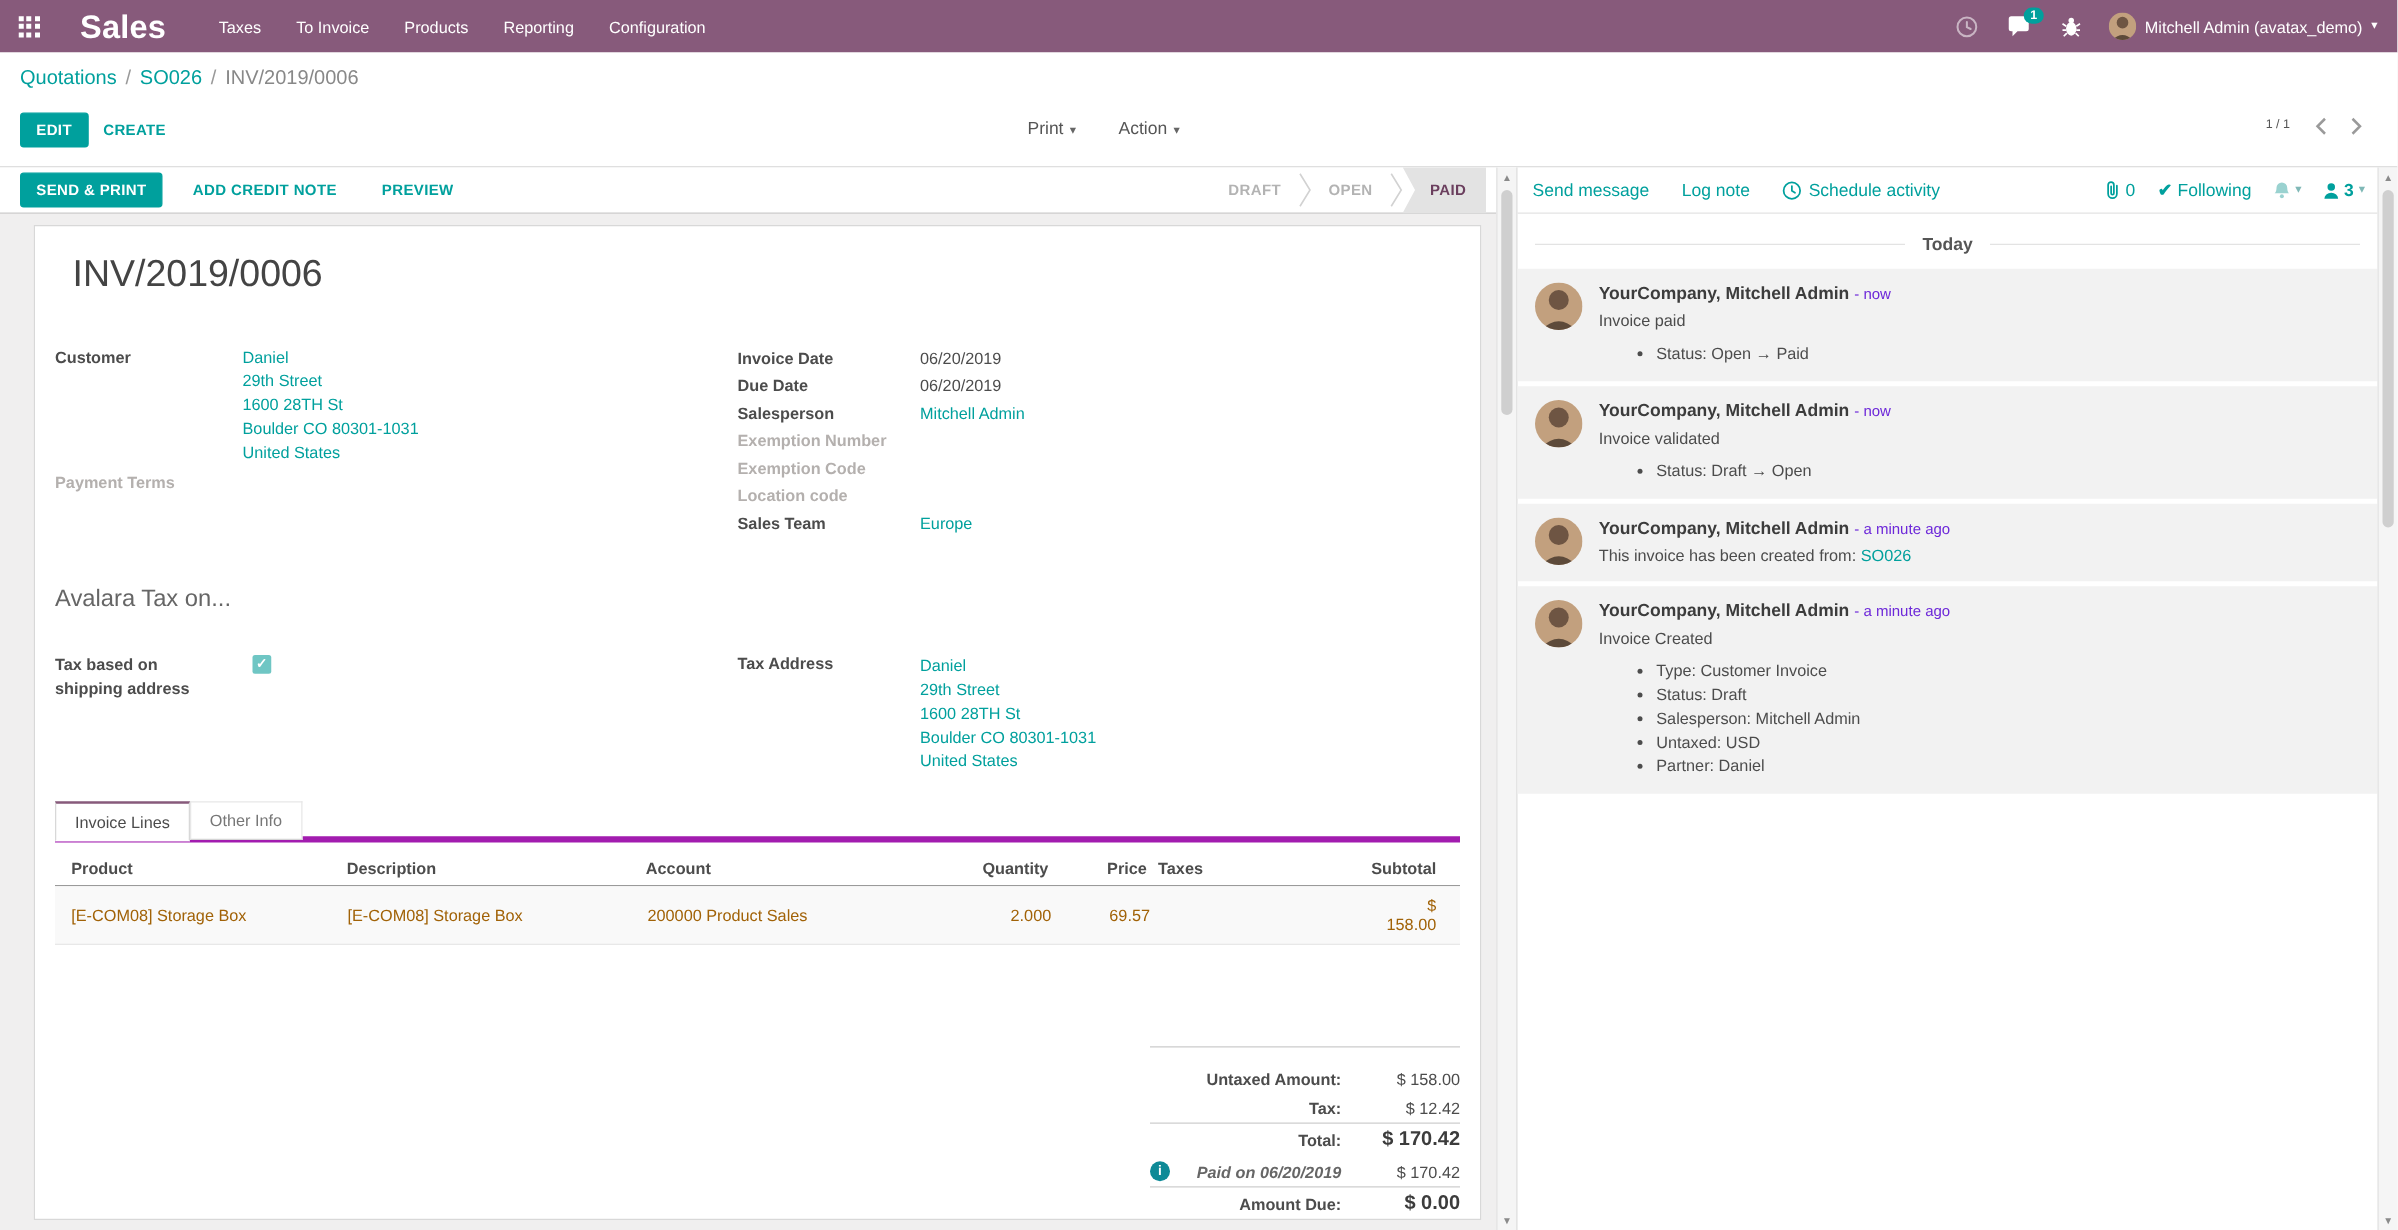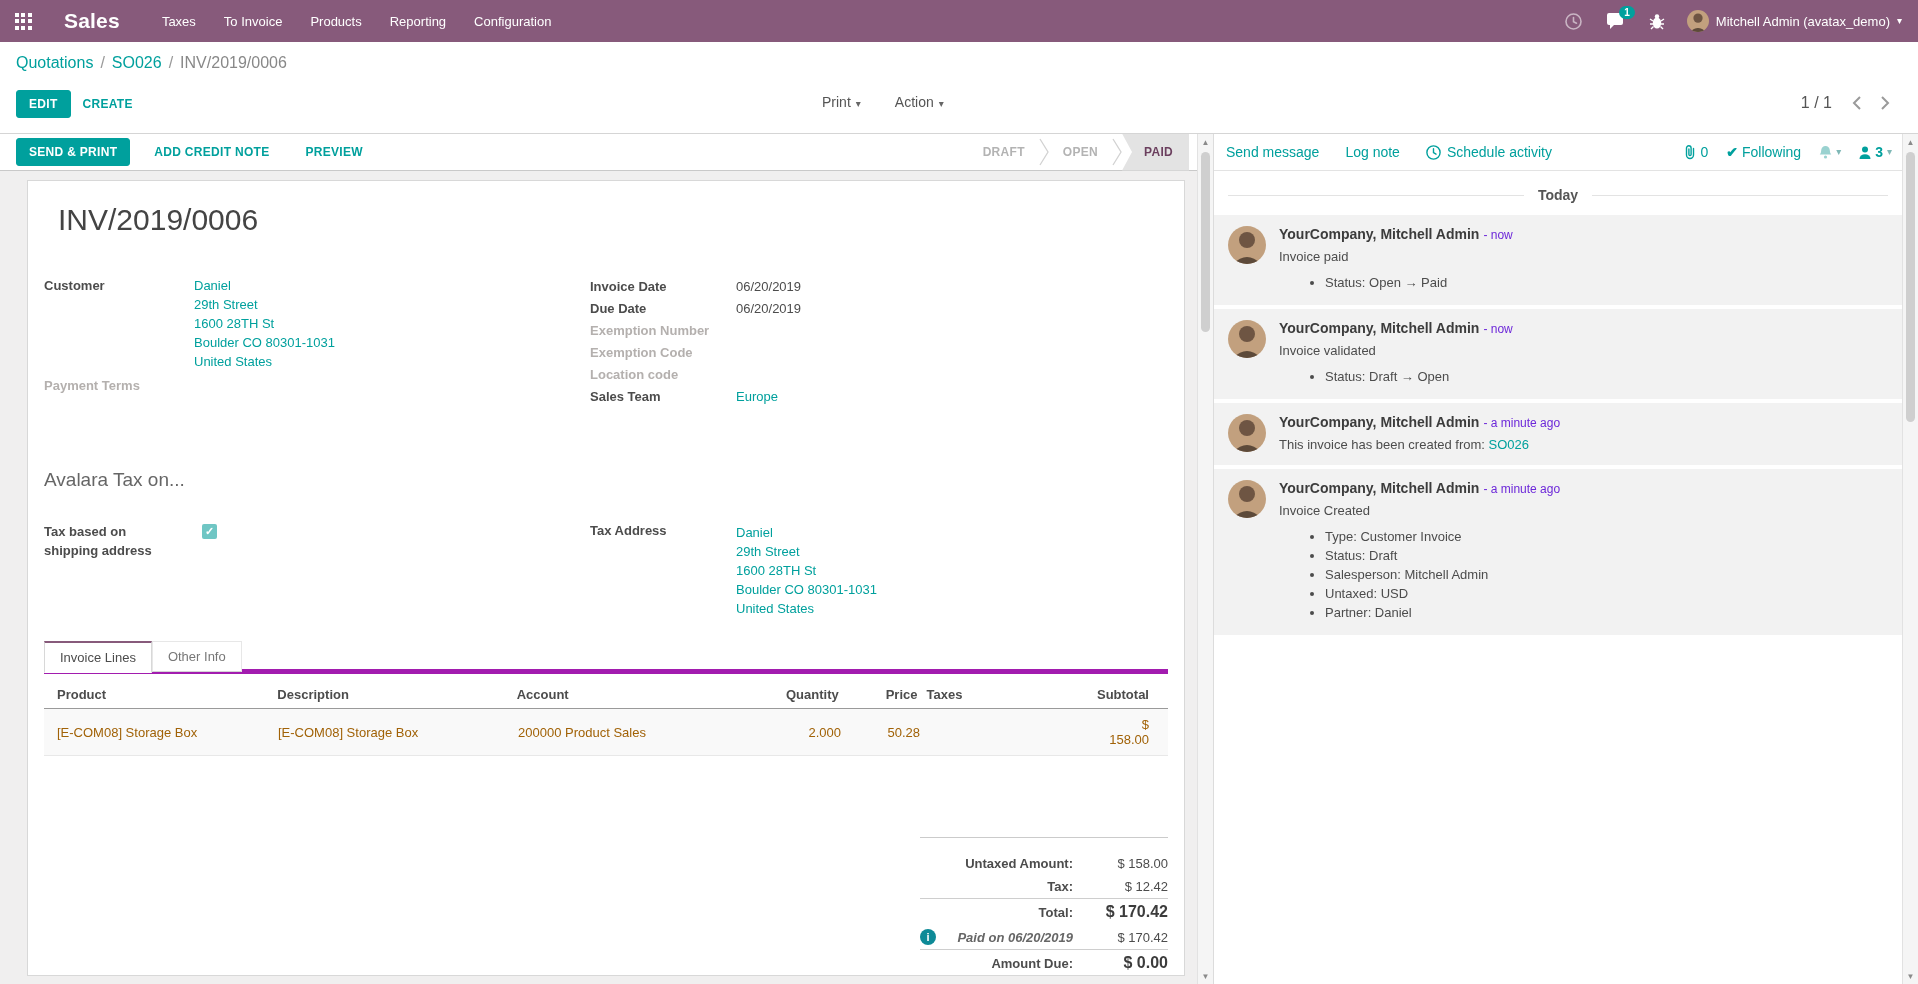--- a/index.html
+++ b/index.html
@@ -5,21 +5,21 @@
   * { box-sizing: border-box; margin:0; padding:0; }
   html,body { width:1918px; height:984px; overflow:hidden; }
   body { font-family:"Liberation Sans", sans-serif; font-size:13px; color:#4c4c4c; background:#fff; position:relative; }
   :root { --purple:#875A7B; --teal:#00A09D; --muted:#b4b0ae; --plum:#6b3f5e; }
 
   
   .navbar { position:absolute; left:0; top:0; width:1918px; height:42px; background:#875A7B; display:flex; align-items:center; color:#fff; }
   .apps-btn { width:46px; height:42px; display:flex; align-items:center; justify-content:center; cursor:pointer; }
   .apps-grid { display:grid; grid-template-columns:repeat(3,4px); grid-template-rows:repeat(3,4px); gap:2.5px; }
   .apps-grid i { background:#fff; display:block; }
-  .brand { font-size:21px; font-weight:bold; margin:0 28px 0 18px; letter-spacing:.2px; }
+  .brand { font-size:26px; font-weight:bold; margin:0 28px 0 18px; letter-spacing:.2px; }
   .nav-menu { display:flex; height:100%; align-items:center; }
   .nav-item { padding:0 14px; height:100%; display:flex; align-items:center; font-size:13px; cursor:pointer; }
   .systray { margin-left:auto; display:flex; align-items:center; height:100%; }
   .tray-icon { position:relative; padding:0 12px; height:100%; display:flex; align-items:center; cursor:pointer; }
   .tray-icon svg { display:block; }
   .badge { position:absolute; top:6px; right:2px; background:#00A09D; color:#fff; font-size:10px; font-weight:bold; border-radius:8px; padding:1px 5px; line-height:11px; }
   .user-menu { display:flex; align-items:center; gap:7px; padding:0 16px 0 10px; height:100%; cursor:pointer; font-size:13px; }
   .avatar-sm { width:22px; height:22px; border-radius:50%; overflow:hidden; flex:0 0 22px; }
   .caret { font-size:10px; line-height:1; }
 
@@ -27,21 +27,21 @@
   .control-panel { position:absolute; left:0; top:42px; width:1918px; height:92px; background:#fff; border-bottom:1px solid #d5d5d5; }
   .breadcrumb { position:absolute; left:16px; top:12px; font-size:16px; color:#888; }
   .breadcrumb a { color:var(--teal); text-decoration:none; cursor:pointer; }
   .bc-sep { margin:0 7px; color:#999; }
   .cp-buttons { position:absolute; left:16px; top:48px; display:flex; align-items:center; }
   .btn-primary { background:var(--teal); color:#fff; border:1px solid var(--teal); font-size:12px; font-weight:bold; padding:6px 12px; border-radius:3px; cursor:pointer; letter-spacing:.3px; }
   .btn-link { color:var(--teal); font-size:12px; font-weight:bold; padding:6px 12px; cursor:pointer; letter-spacing:.3px; background:none; border:none; }
   .cp-center { position:absolute; left:822px; top:52px; display:flex; gap:34px; font-size:14px; color:#555; }
   .dd { cursor:pointer; }
   .dd .caret { color:#666; margin-left:5px; }
-  .pager { position:absolute; right:28px; top:52px; display:flex; gap:20px; font-size:16px; color:#555; }
+  .pager { position:absolute; right:28px; top:52px; display:flex; gap:20px; font-size:10px; color:#555; }
   .pg-chev { cursor:pointer; display:flex; align-items:center; }
 
   
   .form-panel { position:absolute; left:0; top:134px; width:1213px; height:850px; background:#f0efef; }
   .statusbar-row { position:absolute; left:0; top:0; width:1213px; height:37px; background:#fff; border-bottom:1px solid #c9c9c9; display:flex; align-items:center; padding-left:16px; }
   .statusbar-row .btn-link { margin-left:12px; }
   .statuswidget { margin-left:auto; margin-right:24px; display:flex; align-items:center; height:37px; }
   .stage { font-size:12px; font-weight:bold; color:#b3b3b3; padding:0 14px; cursor:pointer; letter-spacing:.3px; }
   .stage-sep svg { display:block; }
   .stage.active { background:#e3e3e3; color:var(--plum); height:37px; display:flex; align-items:center; padding:0 16px 0 22px; clip-path:polygon(0 0,100% 0,100% 100%,0 100%,10px 50%); }
@@ -262,20 +262,24 @@
     <div class="fields-right">
       <div class="field-row">
           <span class="flabel">Invoice Date</span>
           <span class="fvalue">06/20/2019</span>
         </div>
       <div class="field-row">
           <span class="flabel">Due Date</span>
           <span class="fvalue">06/20/2019</span>
         </div>
       <div class="field-row">
+          <span class="flabel">Salesperson</span>
+          <a class="lnk">Mitchell Admin</a>
+        </div>
+      <div class="field-row">
           <span class="flabel muted">Exemption Number</span>
           <span class="fvalue"></span>
         </div>
       <div class="field-row">
           <span class="flabel muted">Exemption Code</span>
           <span class="fvalue"></span>
         </div>
       <div class="field-row">
           <span class="flabel muted">Location code</span>
           <span class="fvalue"></span>
@@ -316,21 +320,21 @@
         <span class="c-qty">Quantity</span>
         <span class="c-price">Price</span>
         <span class="c-taxes">Taxes</span>
         <span class="c-subtotal">Subtotal</span>
       </div>
       <div class="trow tbody-row">
         <span class="c-product">[E-COM08] Storage Box</span>
         <span class="c-desc">[E-COM08] Storage Box</span>
         <span class="c-account">200000 Product Sales</span>
         <span class="c-qty">2.000</span>
-        <span class="c-price">50.28</span>
+        <span class="c-price">69.57</span>
         <span class="c-taxes"></span>
         <span class="c-subtotal">$ 158.00</span>
       </div>
     </div>
 
     <div class="totals">
       <div class="t-row first">
         <span class="t-label">Untaxed Amount:</span>
         <span class="t-value">$ 158.00</span>
       </div>

